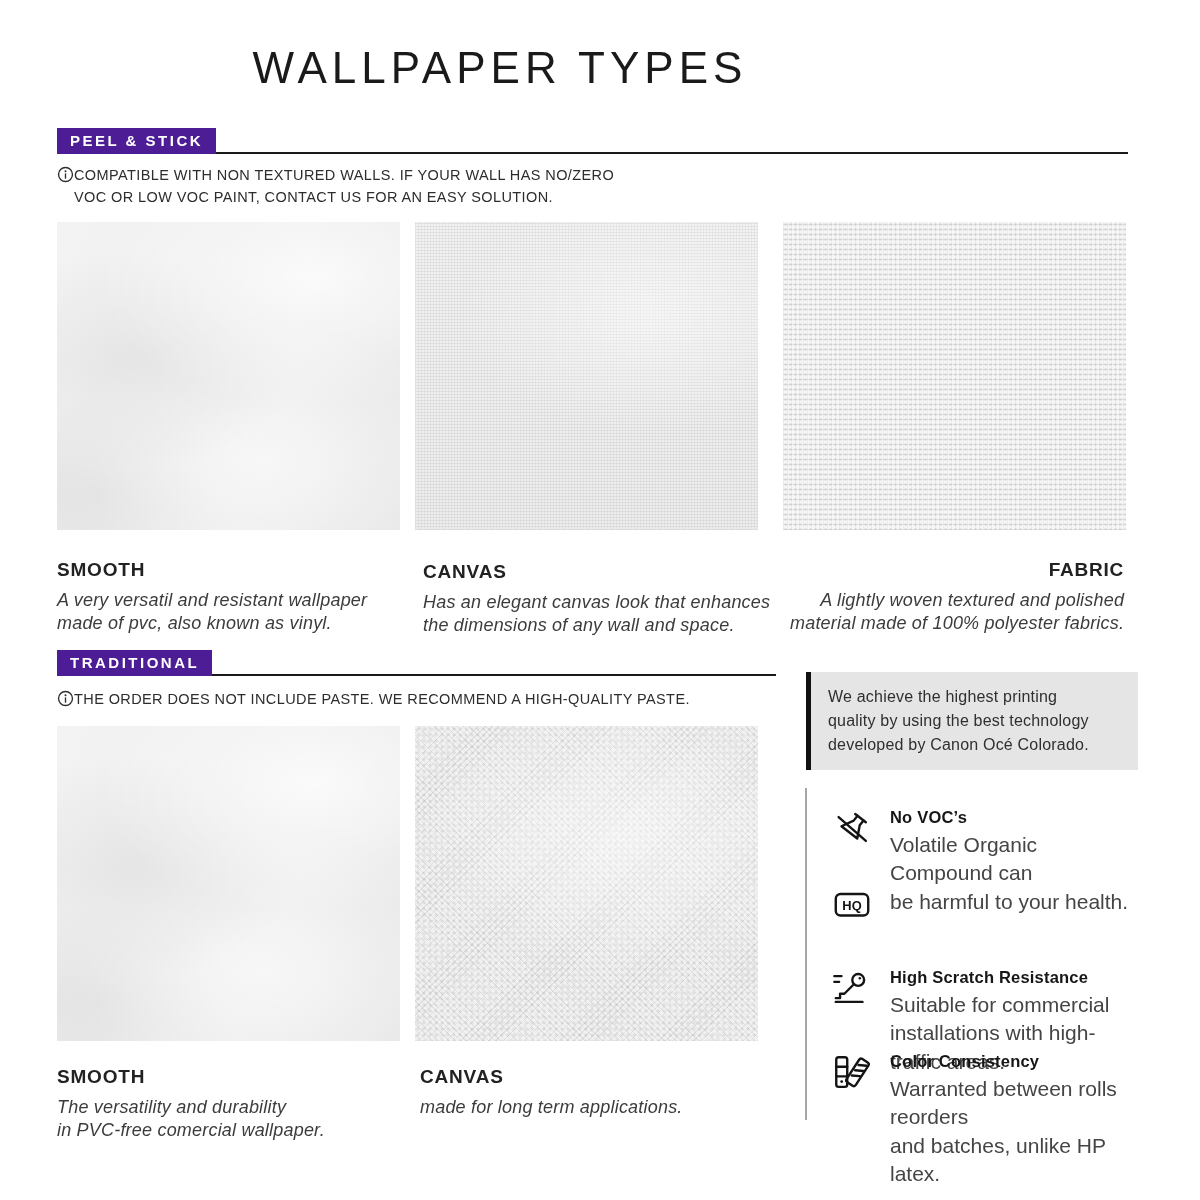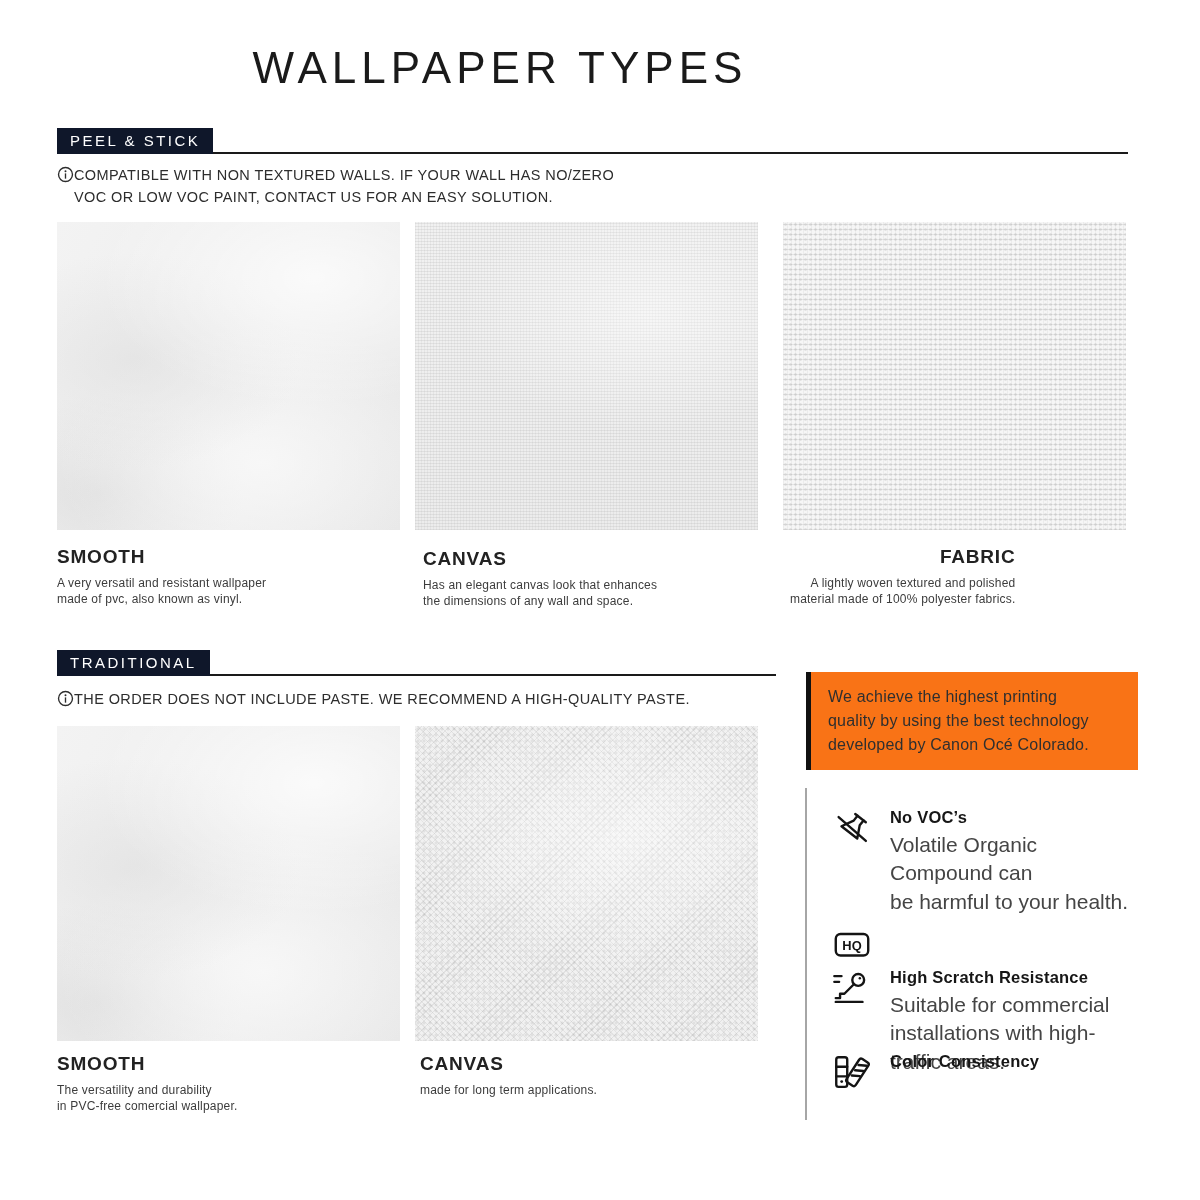--- a/index.html
+++ b/index.html
@@ -8,22 +8,22 @@
     position:relative; width:1200px; height:1200px; background:#ffffff;
     font-family:"Liberation Sans", sans-serif; color:#1b1b1b; overflow:hidden;
   }
   
   .title {
     position:absolute; left:0; top:46px; width:1000px; text-align:center;
     font-size:44px; font-weight:400; letter-spacing:5px; color:#1a1a1a; line-height:1;
   }
   
   .sec-box {
-    position:absolute; background:#0f172a; color:#ffffff; z-index:2;
-    font-size:15px; font-weight:400; letter-spacing:2.5px;
+    position:absolute; background:#4c1d95; color:#ffffff; z-index:2;
+    font-size:15px; font-weight:700; letter-spacing:2.5px;
     padding:5px 13px 6px 13px; line-height:1;
   }
   .ps-box { left:57px; top:128px; }
   .tr-box { left:57px; top:650px; }
   .rule { position:absolute; height:2px; background:#1a1a1a; z-index:1; }
   .ps-rule { left:57px; top:152px; width:1071px; }
   .tr-rule { left:57px; top:674px; width:719px; }
   
   .note { position:absolute; display:flex; align-items:flex-start;
     font-size:14.5px; letter-spacing:0.4px; color:#2d2d2d; line-height:1.52; }
@@ -70,30 +70,30 @@
       radial-gradient(rgba(108,108,108,.13) 1px, rgba(0,0,0,0) 2px);
     background-size:auto, auto, auto, 6px 6px;
   }
   
   .cap { position:absolute; }
   .cap-t1 { left:57px;  top:546px; }
   .cap-t2 { left:423px; top:548px; }
   .cap-t3 { left:790px; top:546px;text-align:right; }
   .cap-b1 { left:57px;  top:1053px; }
   .cap-b2 { left:420px; top:1053px; }
-  .cap h3 { font-size:19px; font-weight:700; letter-spacing:0.8px; color:#222222; margin:0 0 8px 0; }
-  .cap-desc { font-size:12px; color:#3c3c3c; line-height:1.3; letter-spacing:0.2px; }
+  .cap h3 { font-size:19px; font-weight:700; letter-spacing:0.8px; color:#222222; margin:13px 0 8px 0; }
+  .cap-desc { font-size:18px; color:#3c3c3c; line-height:1.3; letter-spacing:0.2px;font-style:italic; }
   
   .quote { position:absolute; left:806px; top:672px; width:332px; display:flex; }
   .quote-bar { flex:none; width:5px; background:#111111; }
-  .quote-box { flex:1; background:#f97316; padding:13px 12px 13px 17px;
+  .quote-box { flex:1; background:#e5e5e5; padding:13px 12px 13px 17px;
     font-size:16px; line-height:1.5; color:#2f2f2f; letter-spacing:0.2px; }
   .vline { position:absolute; left:805px; top:788px; width:2px; height:332px; background:#a6a6a6; }
   .feature { position:absolute; left:831px; width:310px; display:flex; gap:17px; align-items:flex-start; }
-  .f1 { top:800px;margin-top:8px; } .f2 { top:924px;flex-direction:column; } .f3 { top:968px; } .f4 { top:1052px; }
+  .f1 { top:800px;margin-top:8px; } .f2 { top:884px;flex-direction:column; } .f3 { top:968px; } .f4 { top:1052px; }
   .f-icon { flex:none; width:42px; height:42px; }
   .f-body h4 { font-size:16.5px; font-weight:700; color:#161616; margin:0 0 4px 0; letter-spacing:0.2px; }
   .f-desc { font-size:21px; color:#454545; line-height:1.35; }
   
   .ic { stroke:#141414; fill:none; stroke-width:2.5; stroke-linecap:round; stroke-linejoin:round; }
   .ic-fill { fill:#141414; stroke:none; }
 </style>
 </head>
 <body>
 
@@ -234,16 +234,20 @@
       <g transform="rotate(33 27 22)">
         <rect class="ic" x="21.5" y="6.5" width="11.5" height="29" rx="2.5"></rect>
         <path class="ic" d="M24 14 L31.5 10 M24 20.5 L31.5 16.5 M24 27 L31.5 23"></path>
       </g>
       <rect class="ic" x="5.5" y="5.5" width="11.5" height="31" rx="2.5" fill="#ffffff"></rect>
       <path class="ic" d="M5.5 15.5 H17 M5.5 25.5 H17"></path>
       <circle class="ic-fill" cx="11.2" cy="31" r="1.5"></circle>
     </svg>
     <div class="f-body">
       <h4>Color Consistency</h4>
+      <div class="f-desc">
+        <div>Warranted between rolls reorders</div>
+        <div>and batches, unlike HP latex.</div>
+      </div>
     </div>
   </div>
 
 </div>
 
 </body></html>

